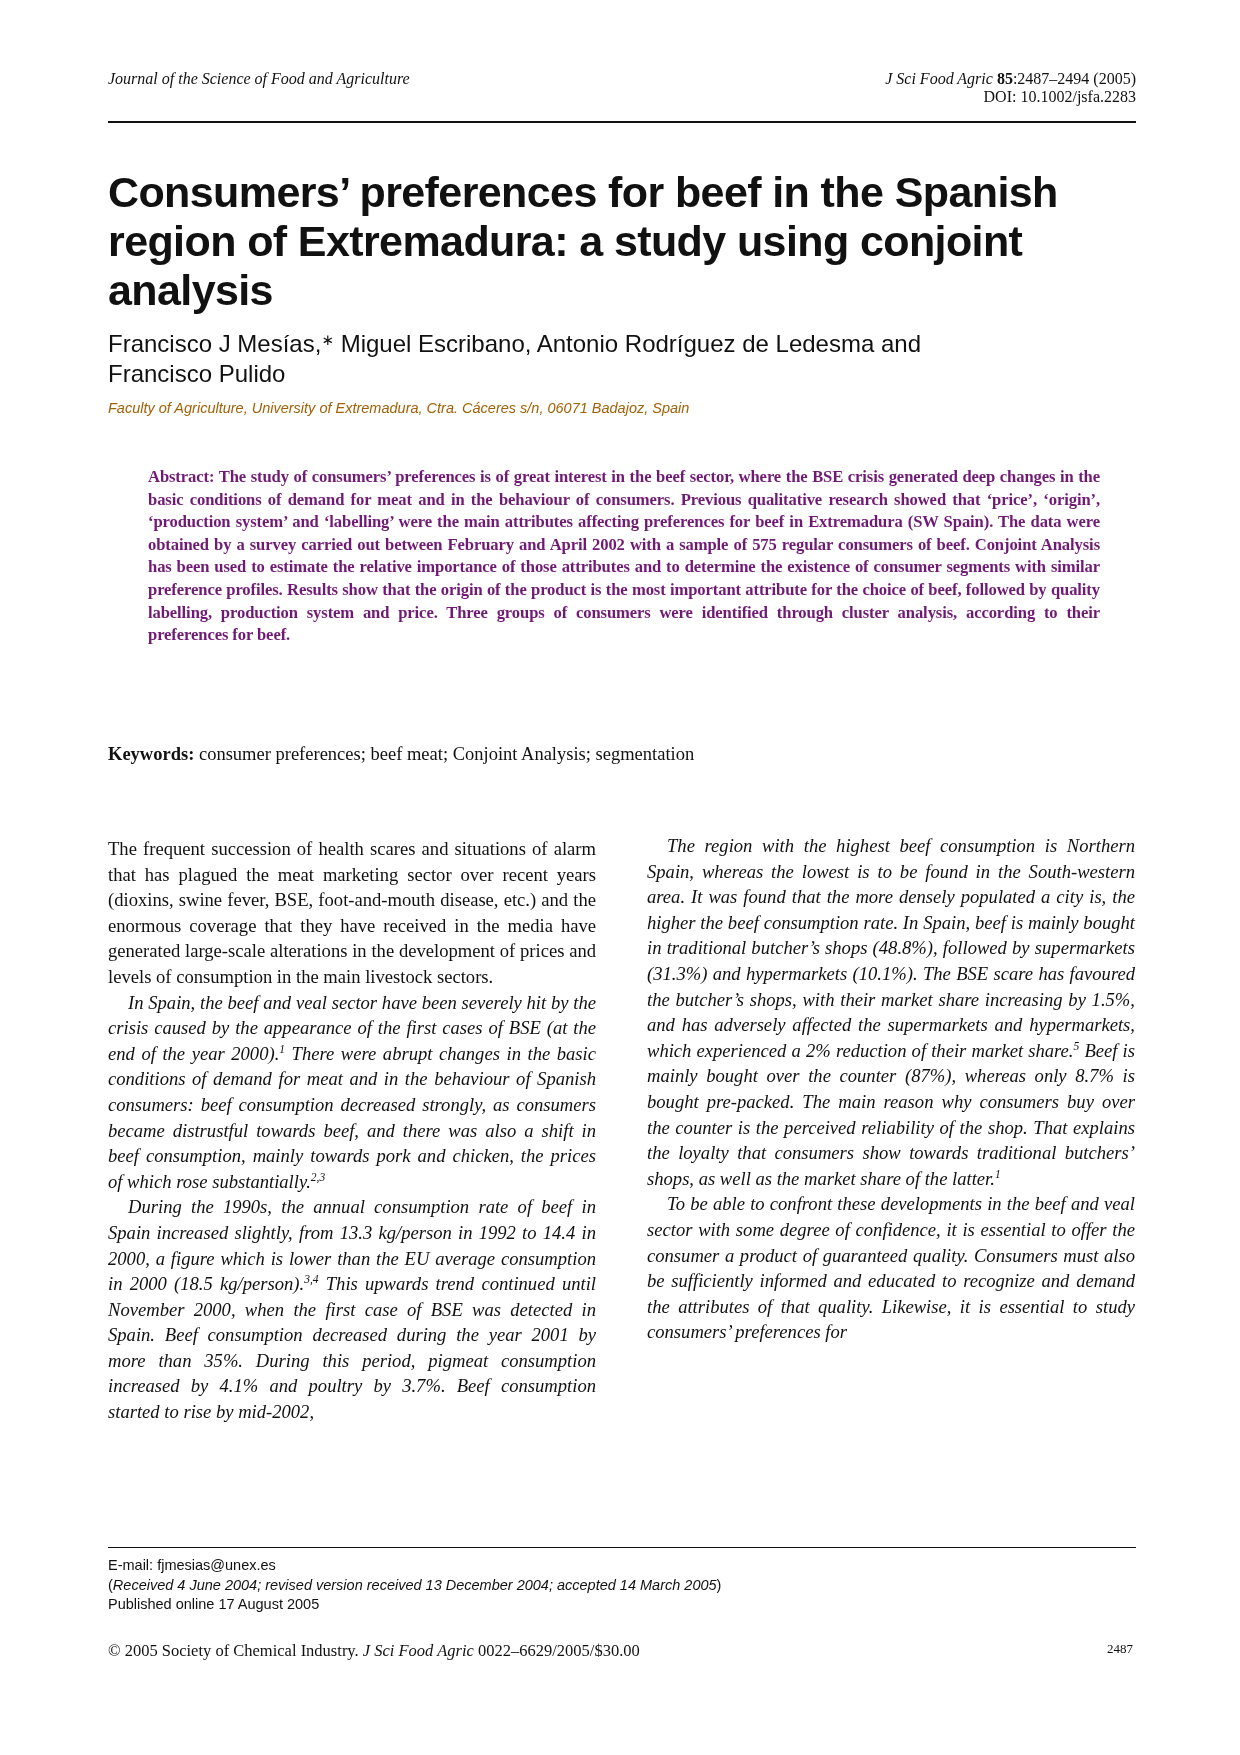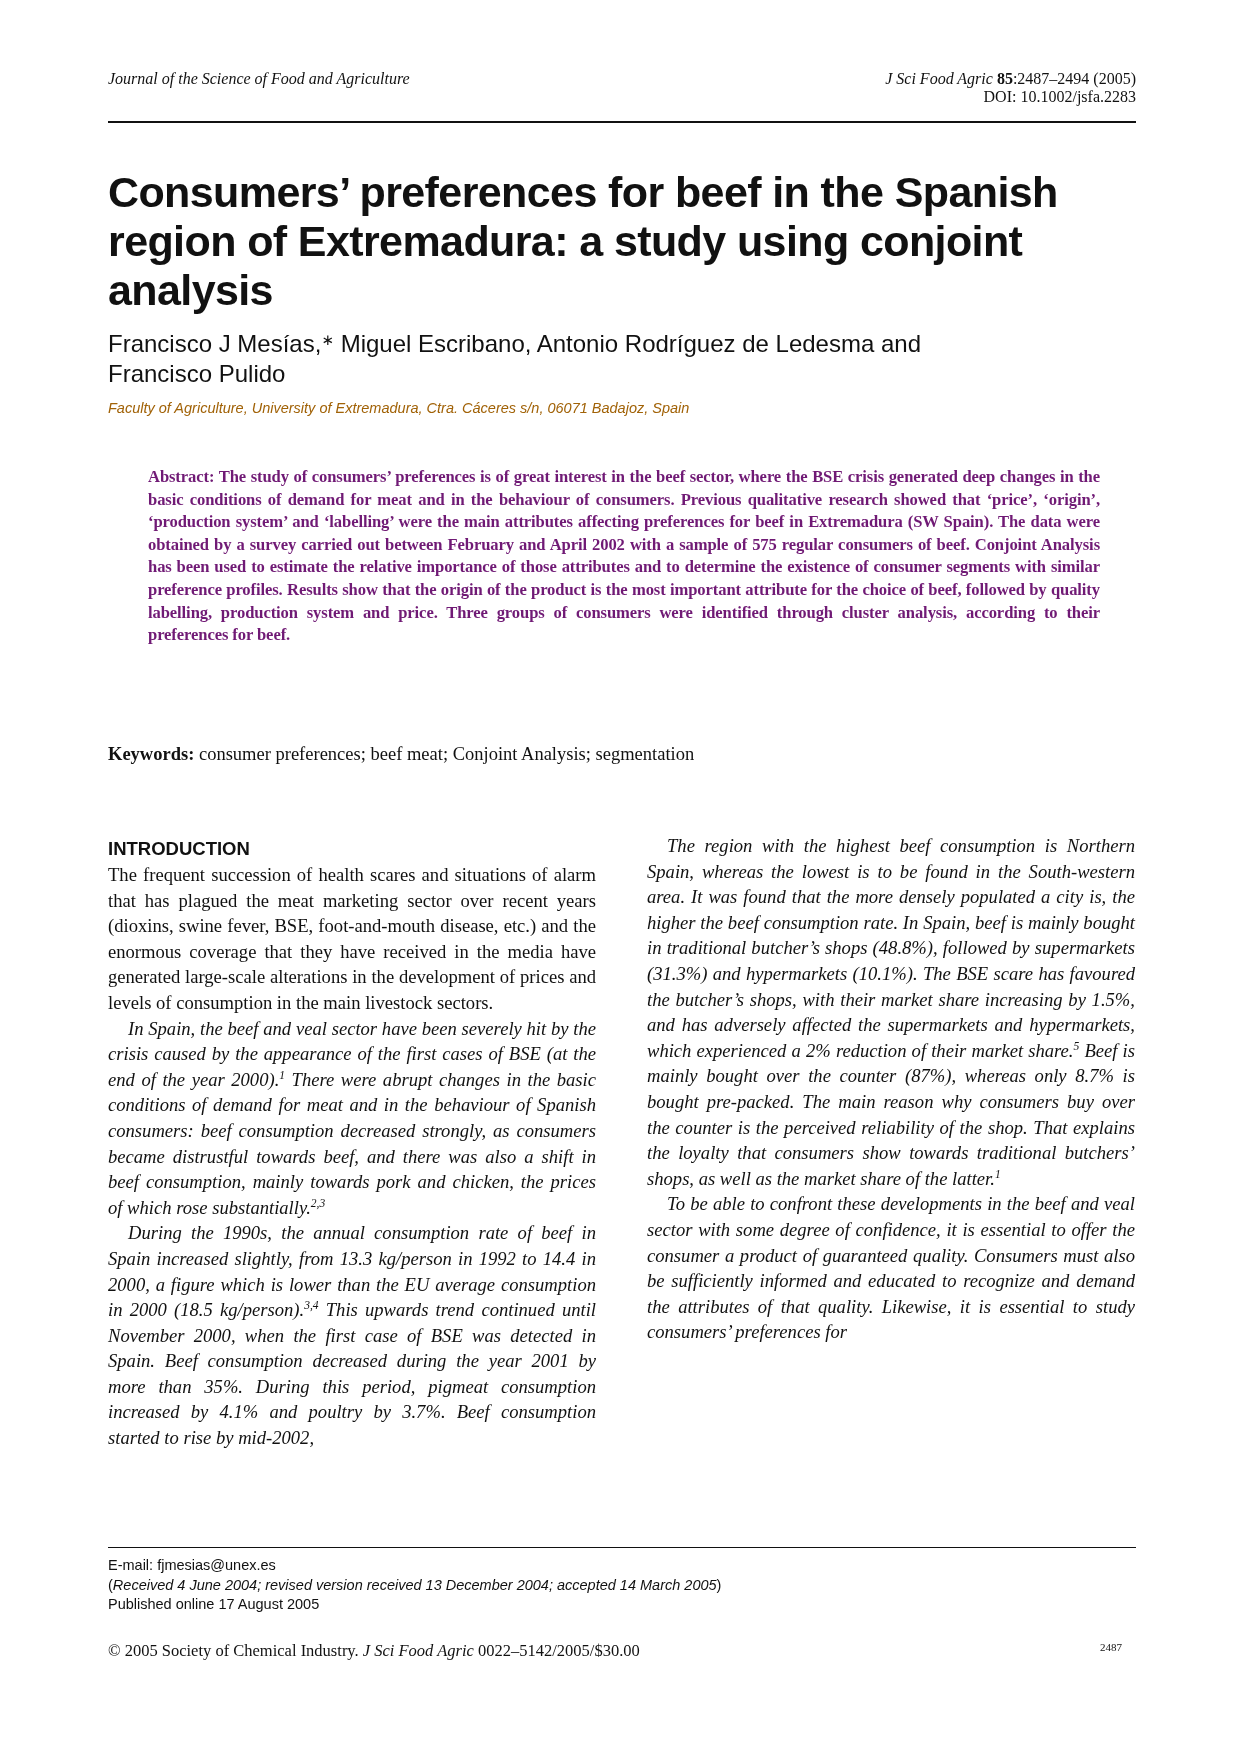--- a/index.html
+++ b/index.html
@@ -40,21 +40,21 @@
   .col sup { font-size:11.5px; vertical-align:7px; line-height:0; }
   .sec-head { font-family:"Liberation Sans", sans-serif; font-weight:bold; font-size:18.5px;
               line-height:26px; text-align:left; }
 
   .foot-rule { position:absolute; left:108px; top:1547px; width:1028px; height:1px; background:#111; }
   .footnotes { position:absolute; left:108px; top:1556px; width:1028px;
                font-family:"Liberation Sans", sans-serif; font-size:14.5px; line-height:19.6px; color:#111; }
   .footnotes .it { font-style:italic; }
   .bottom-line { position:absolute; left:108px; top:1641px; width:1028px; font-size:16.5px; color:#111; }
   .bottom-line i { font-style:italic; }
-  .page-num { position:absolute; right:14px; top:0; font-size:11px; }
+  .page-num { position:absolute; right:3px; top:0; font-size:13px; }
 </style>
 </head>
 <body>
 
 <div class="running-head">
   <div class="rh-left">Journal of the Science of Food and Agriculture</div>
   <div class="rh-right">
     <div><i>J Sci Food Agric</i> <b>85</b><span>:2487–2494 (2005)</span></div>
     <div>DOI: 10.1002/jsfa.2283</div>
   </div>
@@ -68,34 +68,33 @@
 </div>
 <div class="affil">Faculty of Agriculture, University of Extremadura, Ctra. Cáceres s/n, 06071 Badajoz, Spain</div>
 
 <div class="abstract">
   <span>Abstract: The study of consumers’ preferences is of great interest in the beef sector, where the BSE crisis generated deep changes in the basic conditions of demand for meat and in the behaviour of consumers. Previous qualitative research showed that ‘price’, ‘origin’, ‘production system’ and ‘labelling’ were the main attributes affecting preferences for beef in Extremadura (SW Spain). The data were obtained by a survey carried out between February and April 2002 with a sample of 575 regular consumers of beef. Conjoint Analysis has been used to estimate the relative importance of those attributes and to determine the existence of consumer segments with similar preference profiles. Results show that the origin of the product is the most important attribute for the choice of beef, followed by quality labelling, production system and price. Three groups of consumers were identified through cluster analysis, according to their preferences for beef.</span>
 </div>
 
 <div class="keywords"><b>Keywords:</b><span> consumer preferences; beef meat; Conjoint Analysis; segmentation</span></div>
 
 <div class="col col-left">
-  <div class="sec-head">INTRODUCTION</div>
   <p>The frequent succession of health scares and situations of alarm that has plagued the meat marketing sector over recent years (dioxins, swine fever, BSE, foot-and-mouth disease, etc.) and the enormous coverage that they have received in the media have generated large-scale alterations in the development of prices and levels of consumption in the main livestock sectors.</p>
   <p class="ind"><span>In Spain, the beef and veal sector have been severely hit by the crisis caused by the appearance of the first cases of BSE (at the end of the year 2000).</span><sup>1</sup><span> There were abrupt changes in the basic conditions of demand for meat and in the behaviour of Spanish consumers: beef consumption decreased strongly, as consumers became distrustful towards beef, and there was also a shift in beef consumption, mainly towards pork and chicken, the prices of which rose substantially.</span><sup>2,3</sup></p>
   <p class="ind"><span>During the 1990s, the annual consumption rate of beef in Spain increased slightly, from 13.3 kg/person in 1992 to 14.4 in 2000, a figure which is lower than the EU average consumption in 2000 (18.5 kg/person).</span><sup>3,4</sup><span> This upwards trend continued until November 2000, when the first case of BSE was detected in Spain. Beef consumption decreased during the year 2001 by more than 35%. During this period, pigmeat consumption increased by 4.1% and poultry by 3.7%. Beef consumption started to rise by mid-2002,</span></p>
 </div>
 
 <div class="col col-right">
   <p class="ind"><span>The region with the highest beef consumption is Northern Spain, whereas the lowest is to be found in the South-western area. It was found that the more densely populated a city is, the higher the beef consumption rate. In Spain, beef is mainly bought in traditional butcher’s shops (48.8%), followed by supermarkets (31.3%) and hypermarkets (10.1%). The BSE scare has favoured the butcher’s shops, with their market share increasing by 1.5%, and has adversely affected the supermarkets and hypermarkets, which experienced a 2% reduction of their market share.</span><sup>5</sup><span> Beef is mainly bought over the counter (87%), whereas only 8.7% is bought pre-packed. The main reason why consumers buy over the counter is the perceived reliability of the shop. That explains the loyalty that consumers show towards traditional butchers’ shops, as well as the market share of the latter.</span><sup>1</sup></p>
   <p class="ind">To be able to confront these developments in the beef and veal sector with some degree of confidence, it is essential to offer the consumer a product of guaranteed quality. Consumers must also be sufficiently informed and educated to recognize and demand the attributes of that quality. Likewise, it is essential to study consumers’ preferences for</p>
 </div>
 
 <div class="foot-rule"></div>
 <div class="footnotes">
   <div>E-mail: fjmesias@unex.es</div>
   <div><span>(</span><span class="it">Received 4 June 2004; revised version received 13 December 2004; accepted 14 March 2005</span><span>)</span></div>
   <div>Published online 17 August 2005</div>
 </div>
 
 <div class="bottom-line">
-  <span>© 2005 Society of Chemical Industry. </span><i>J Sci Food Agric</i><span> 0022–5142/2005/$30.00</span>
+  <span>© 2005 Society of Chemical Industry. </span><i>J Sci Food Agric</i><span> 0022–6629/2005/$30.00</span>
   <span class="page-num">2487</span>
 </div>
 
 </body></html>

